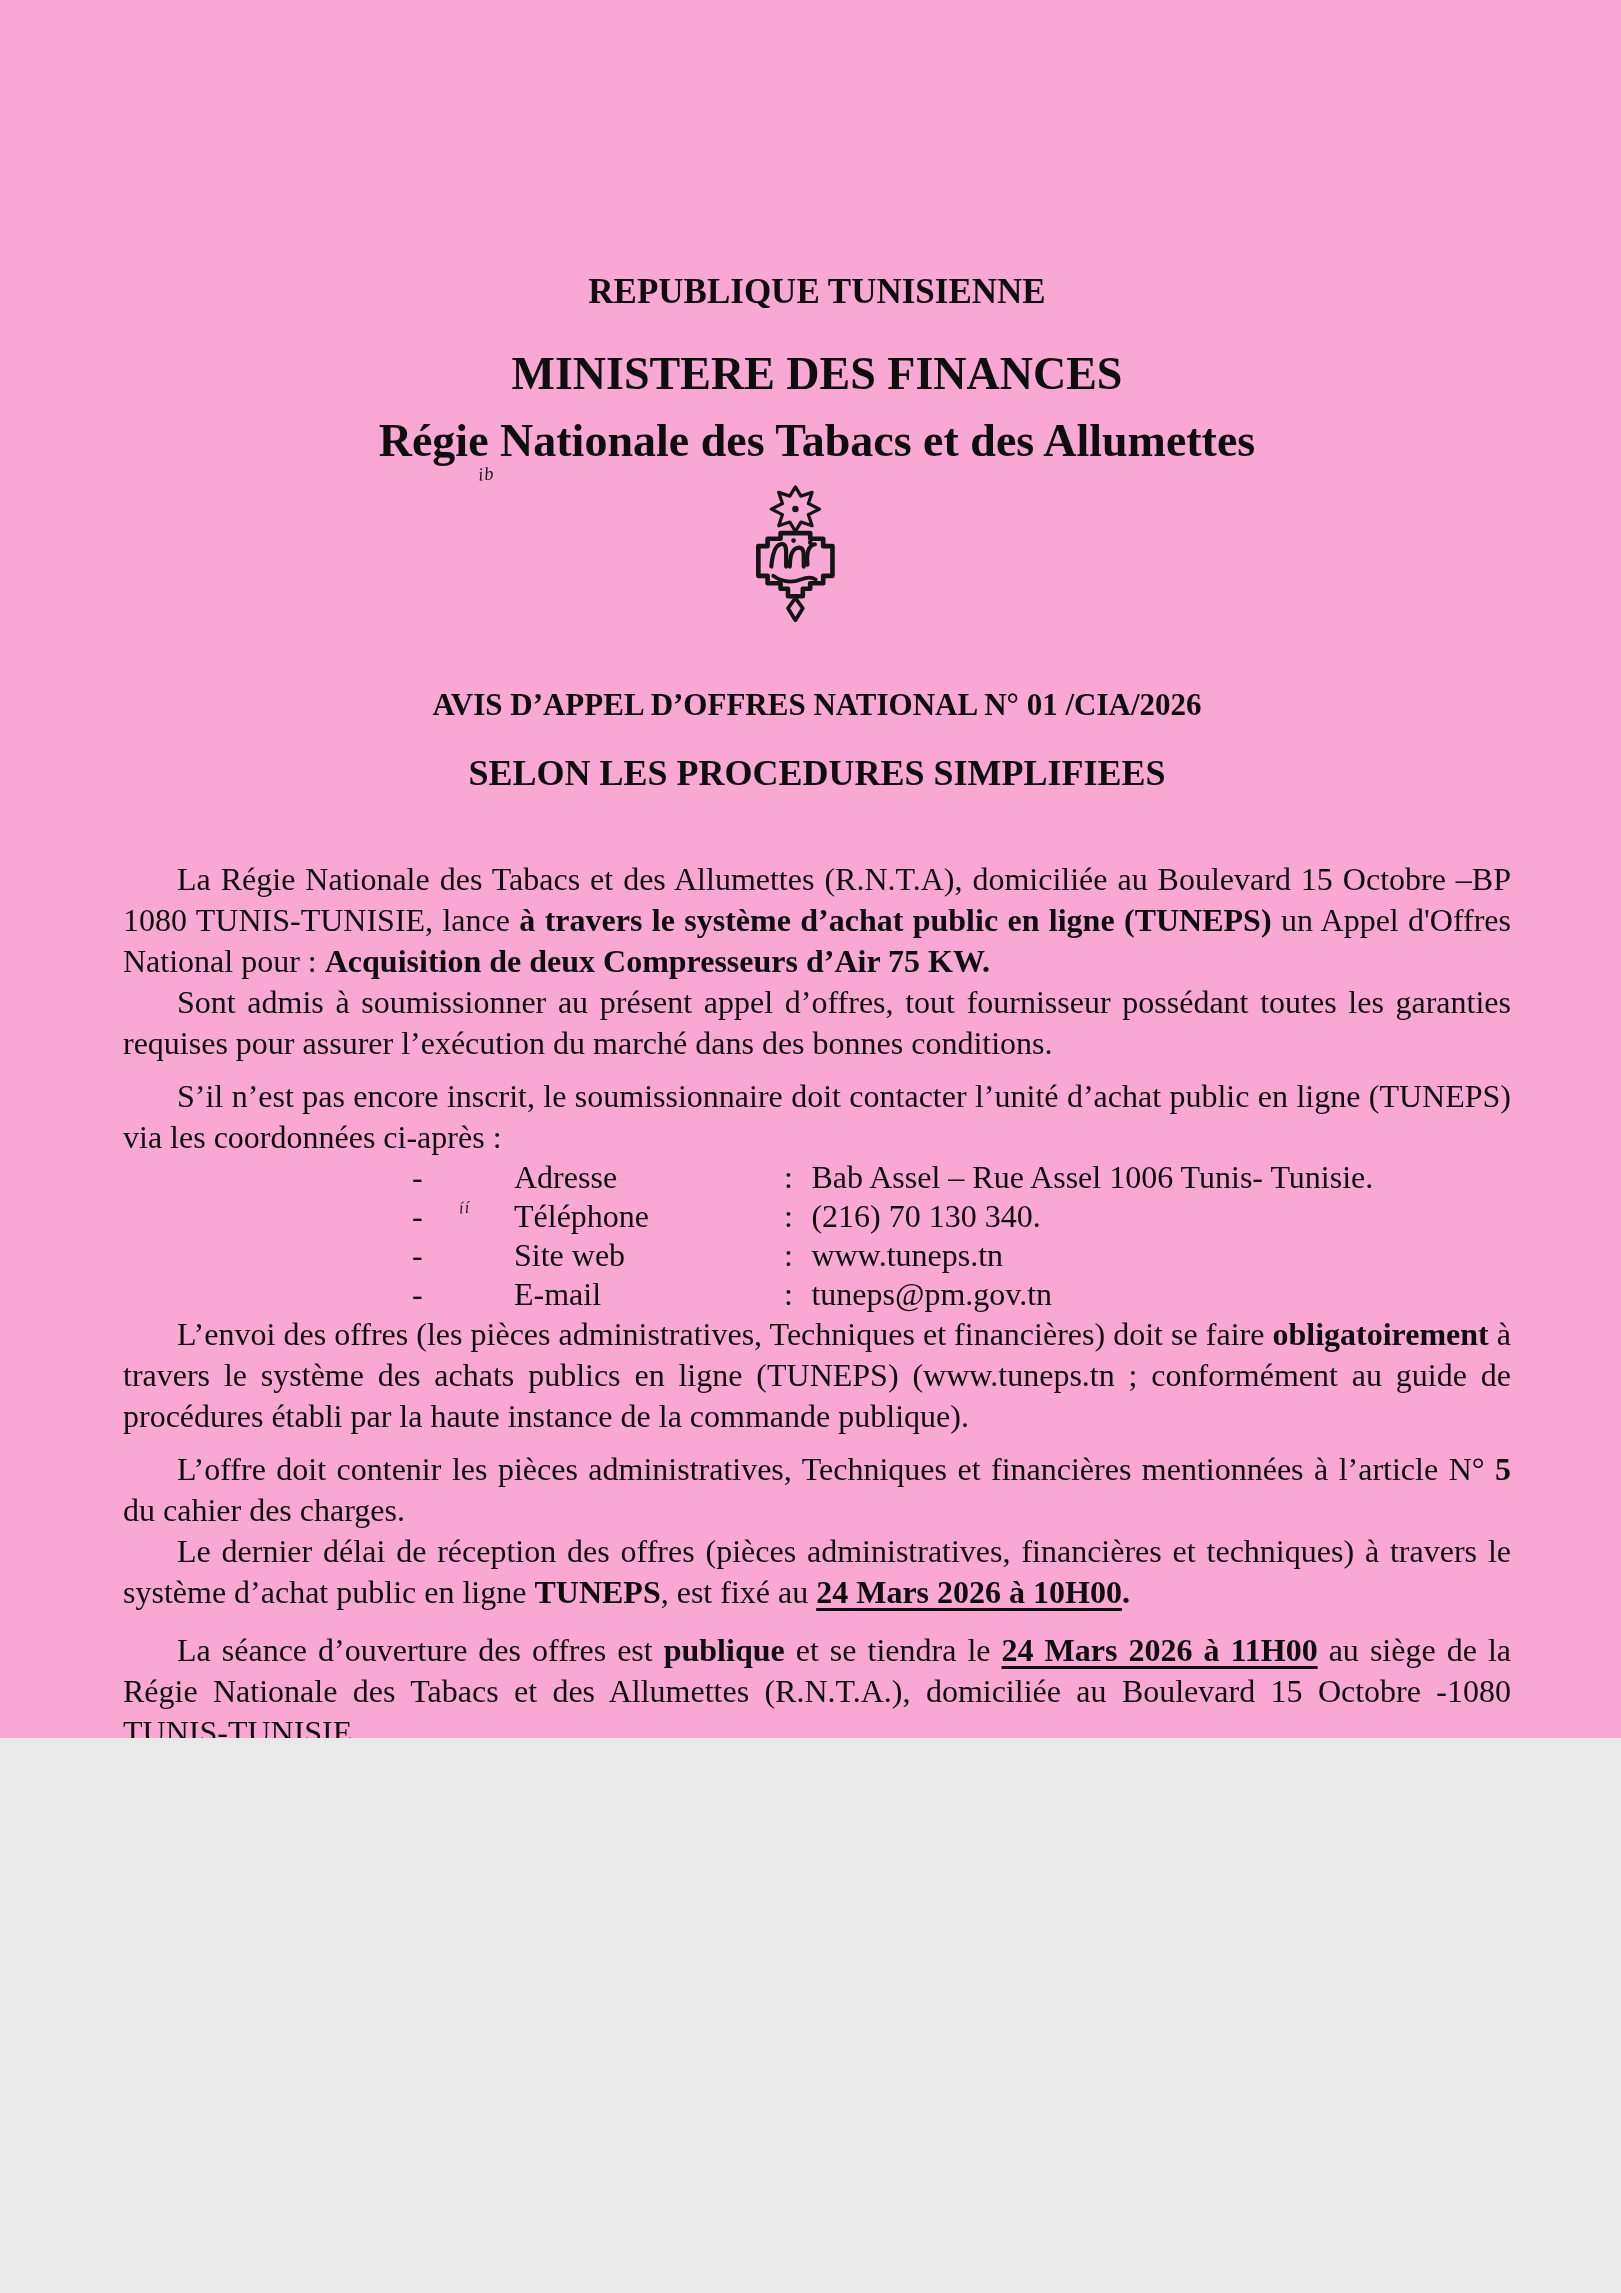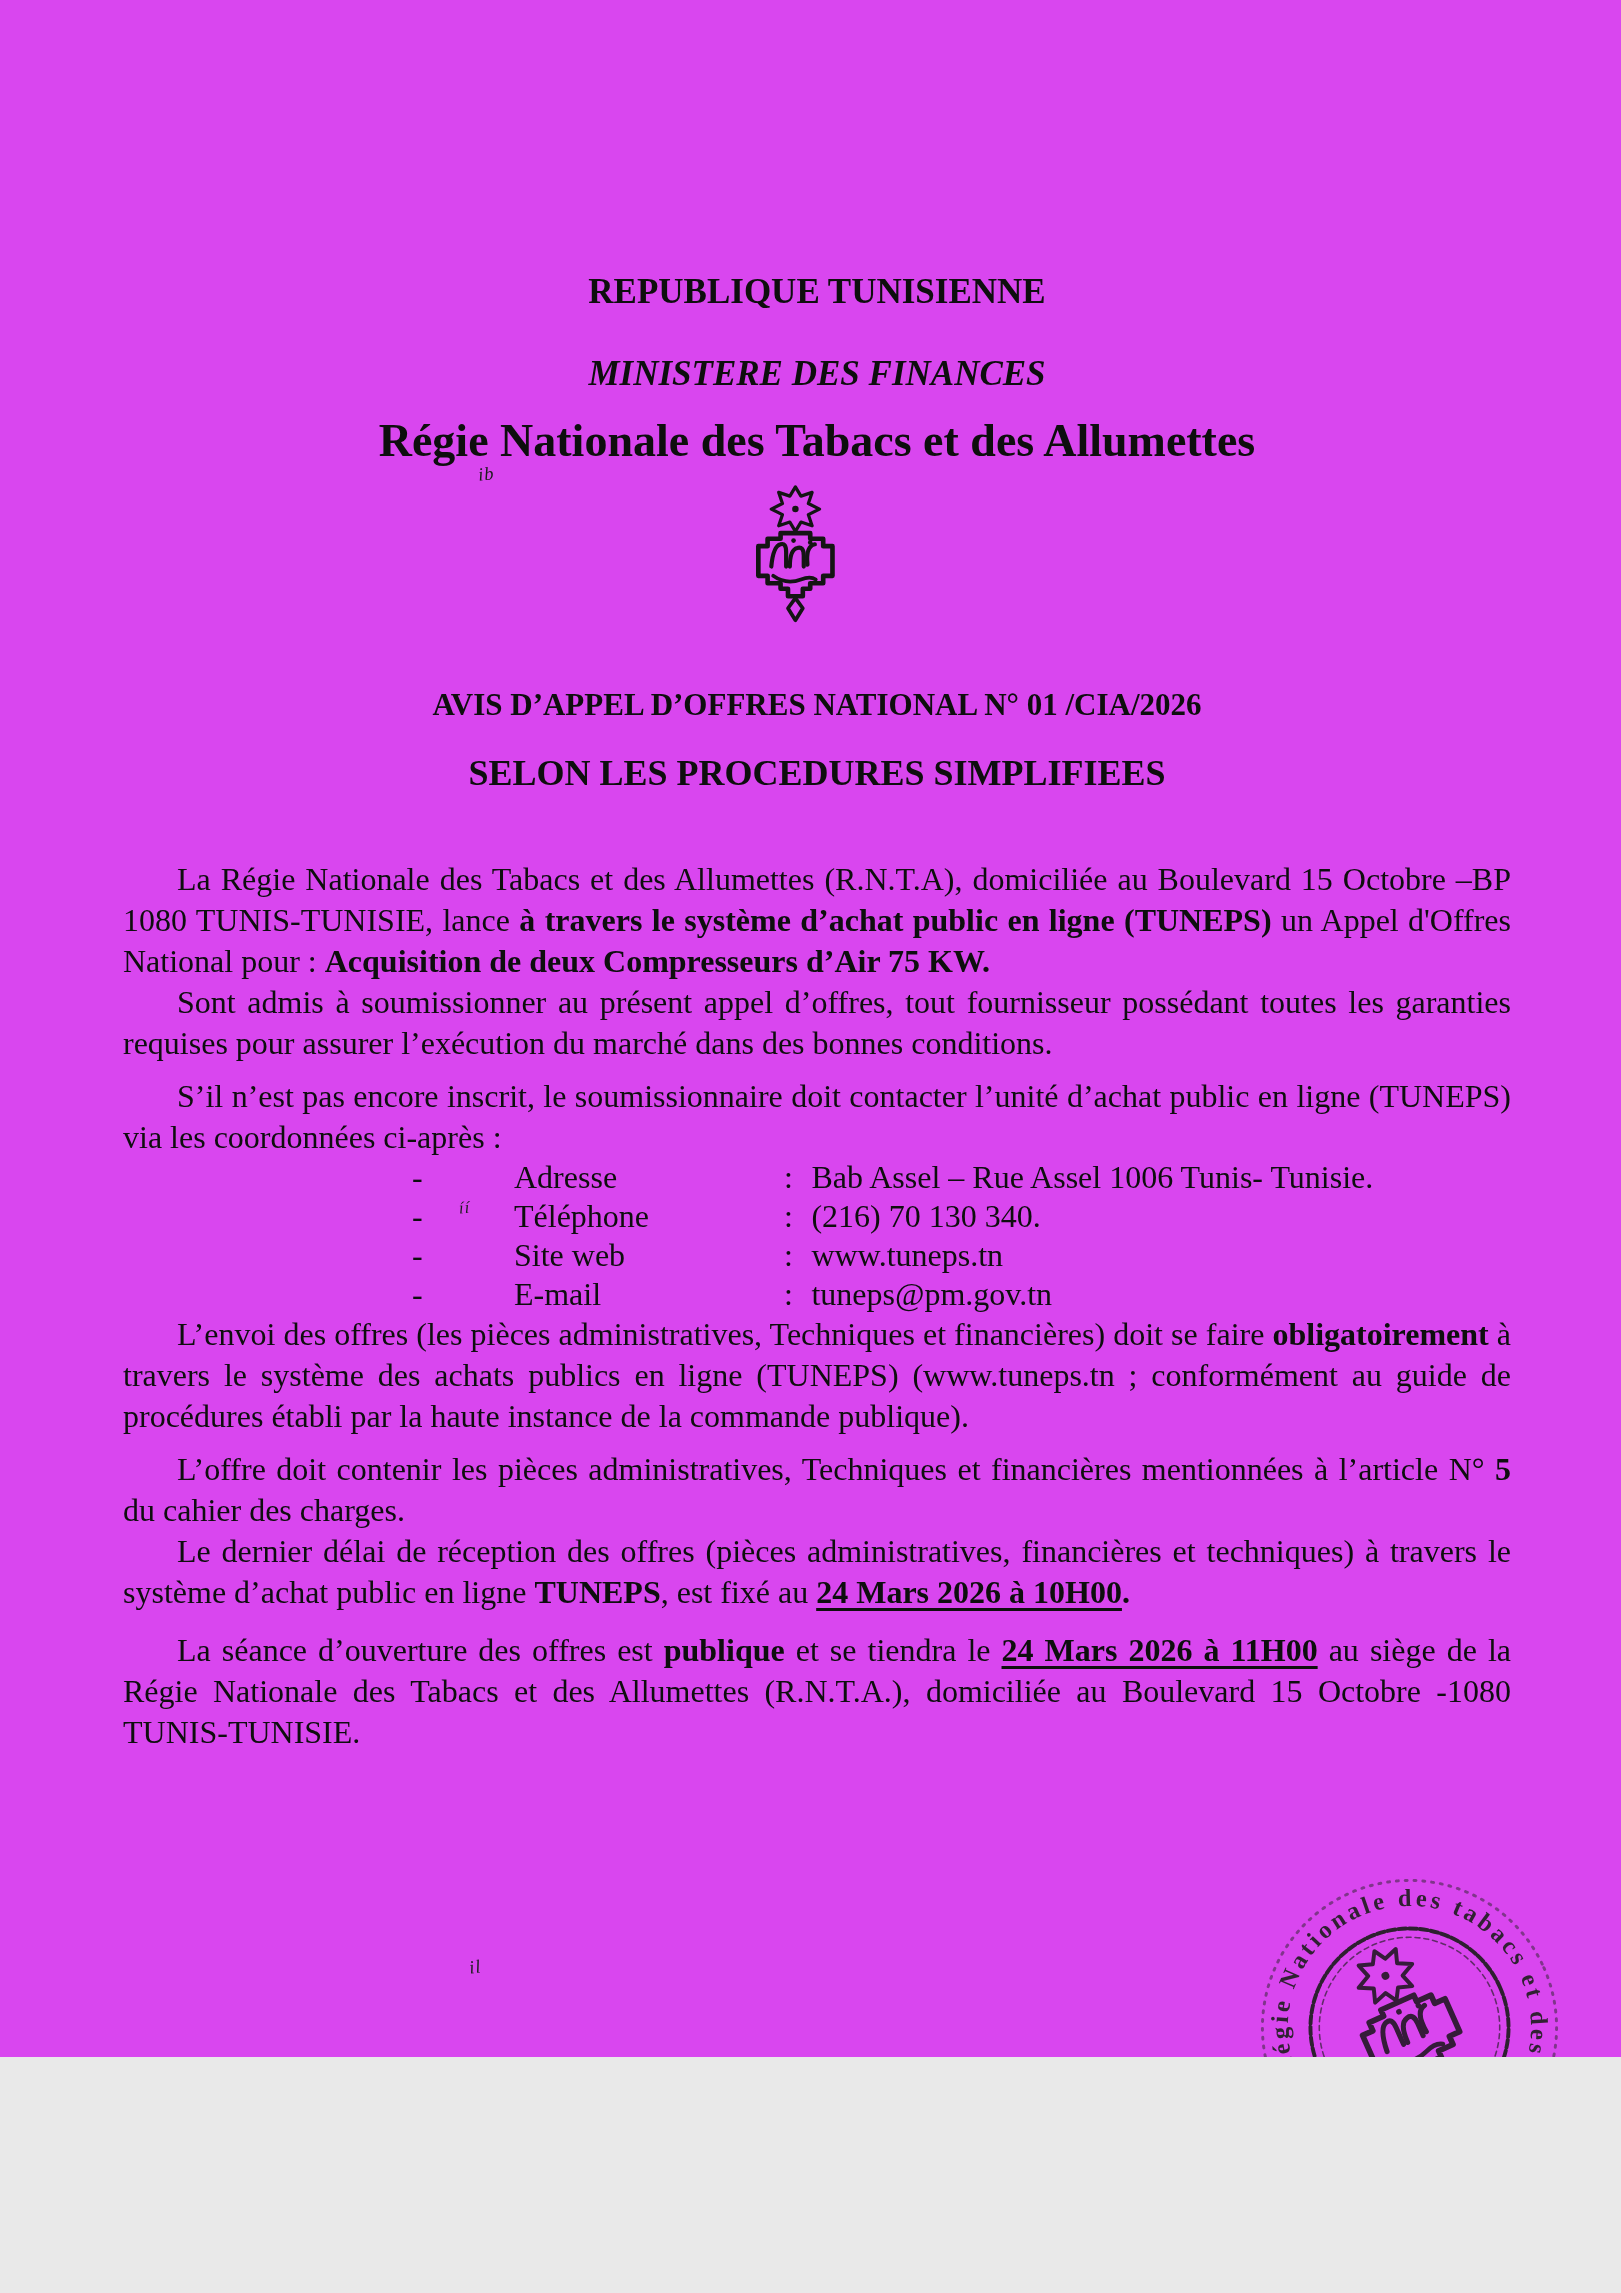--- a/index.html
+++ b/index.html
@@ -1,33 +1,33 @@
 <!DOCTYPE html>
 <html><head>
 <meta charset="utf-8">
 <style>
   * { margin:0; padding:0; box-sizing:border-box; }
   html,body { background:#e9e9e9; }
   .page {
     position:relative;
-    width:1621px; height:2057px;
+    width:1621px; height:1738px;
     margin:0 auto;
-    background:#d946ef;
+    background:#f9a8d4;
     font-family:"Liberation Serif", serif;
     color:#0e0e0e;
     overflow:hidden;
   }
   .content {
     position:relative; z-index:2;
     margin-left:123px; margin-right:110px;
     padding-top:274px;
   }
   .h-center { text-align:center; font-weight:bold; }
   .h-republic  { font-size:35px; line-height:35px; }
-  .h-ministry  { font-size:35px; line-height:35px; margin-top:47px;font-style:italic; }
+  .h-ministry  { font-size:46px; line-height:35px; margin-top:47px; }
   .h-agency    { font-size:46px; line-height:47px; margin-top:25.5px; }
   .logo-wrap   { text-align:center; margin-top:21.6px; height:139px; }
   .logo-wrap svg { transform:translateX(-21.6px); }
   .h-notice    { font-size:31px; line-height:32px; margin-top:65px; }
   .h-procedure { font-size:36px; line-height:30px; margin-top:37px; }
 
   .p {
     font-size:32px; line-height:41px;
     text-align:justify; text-indent:54px;
   }

